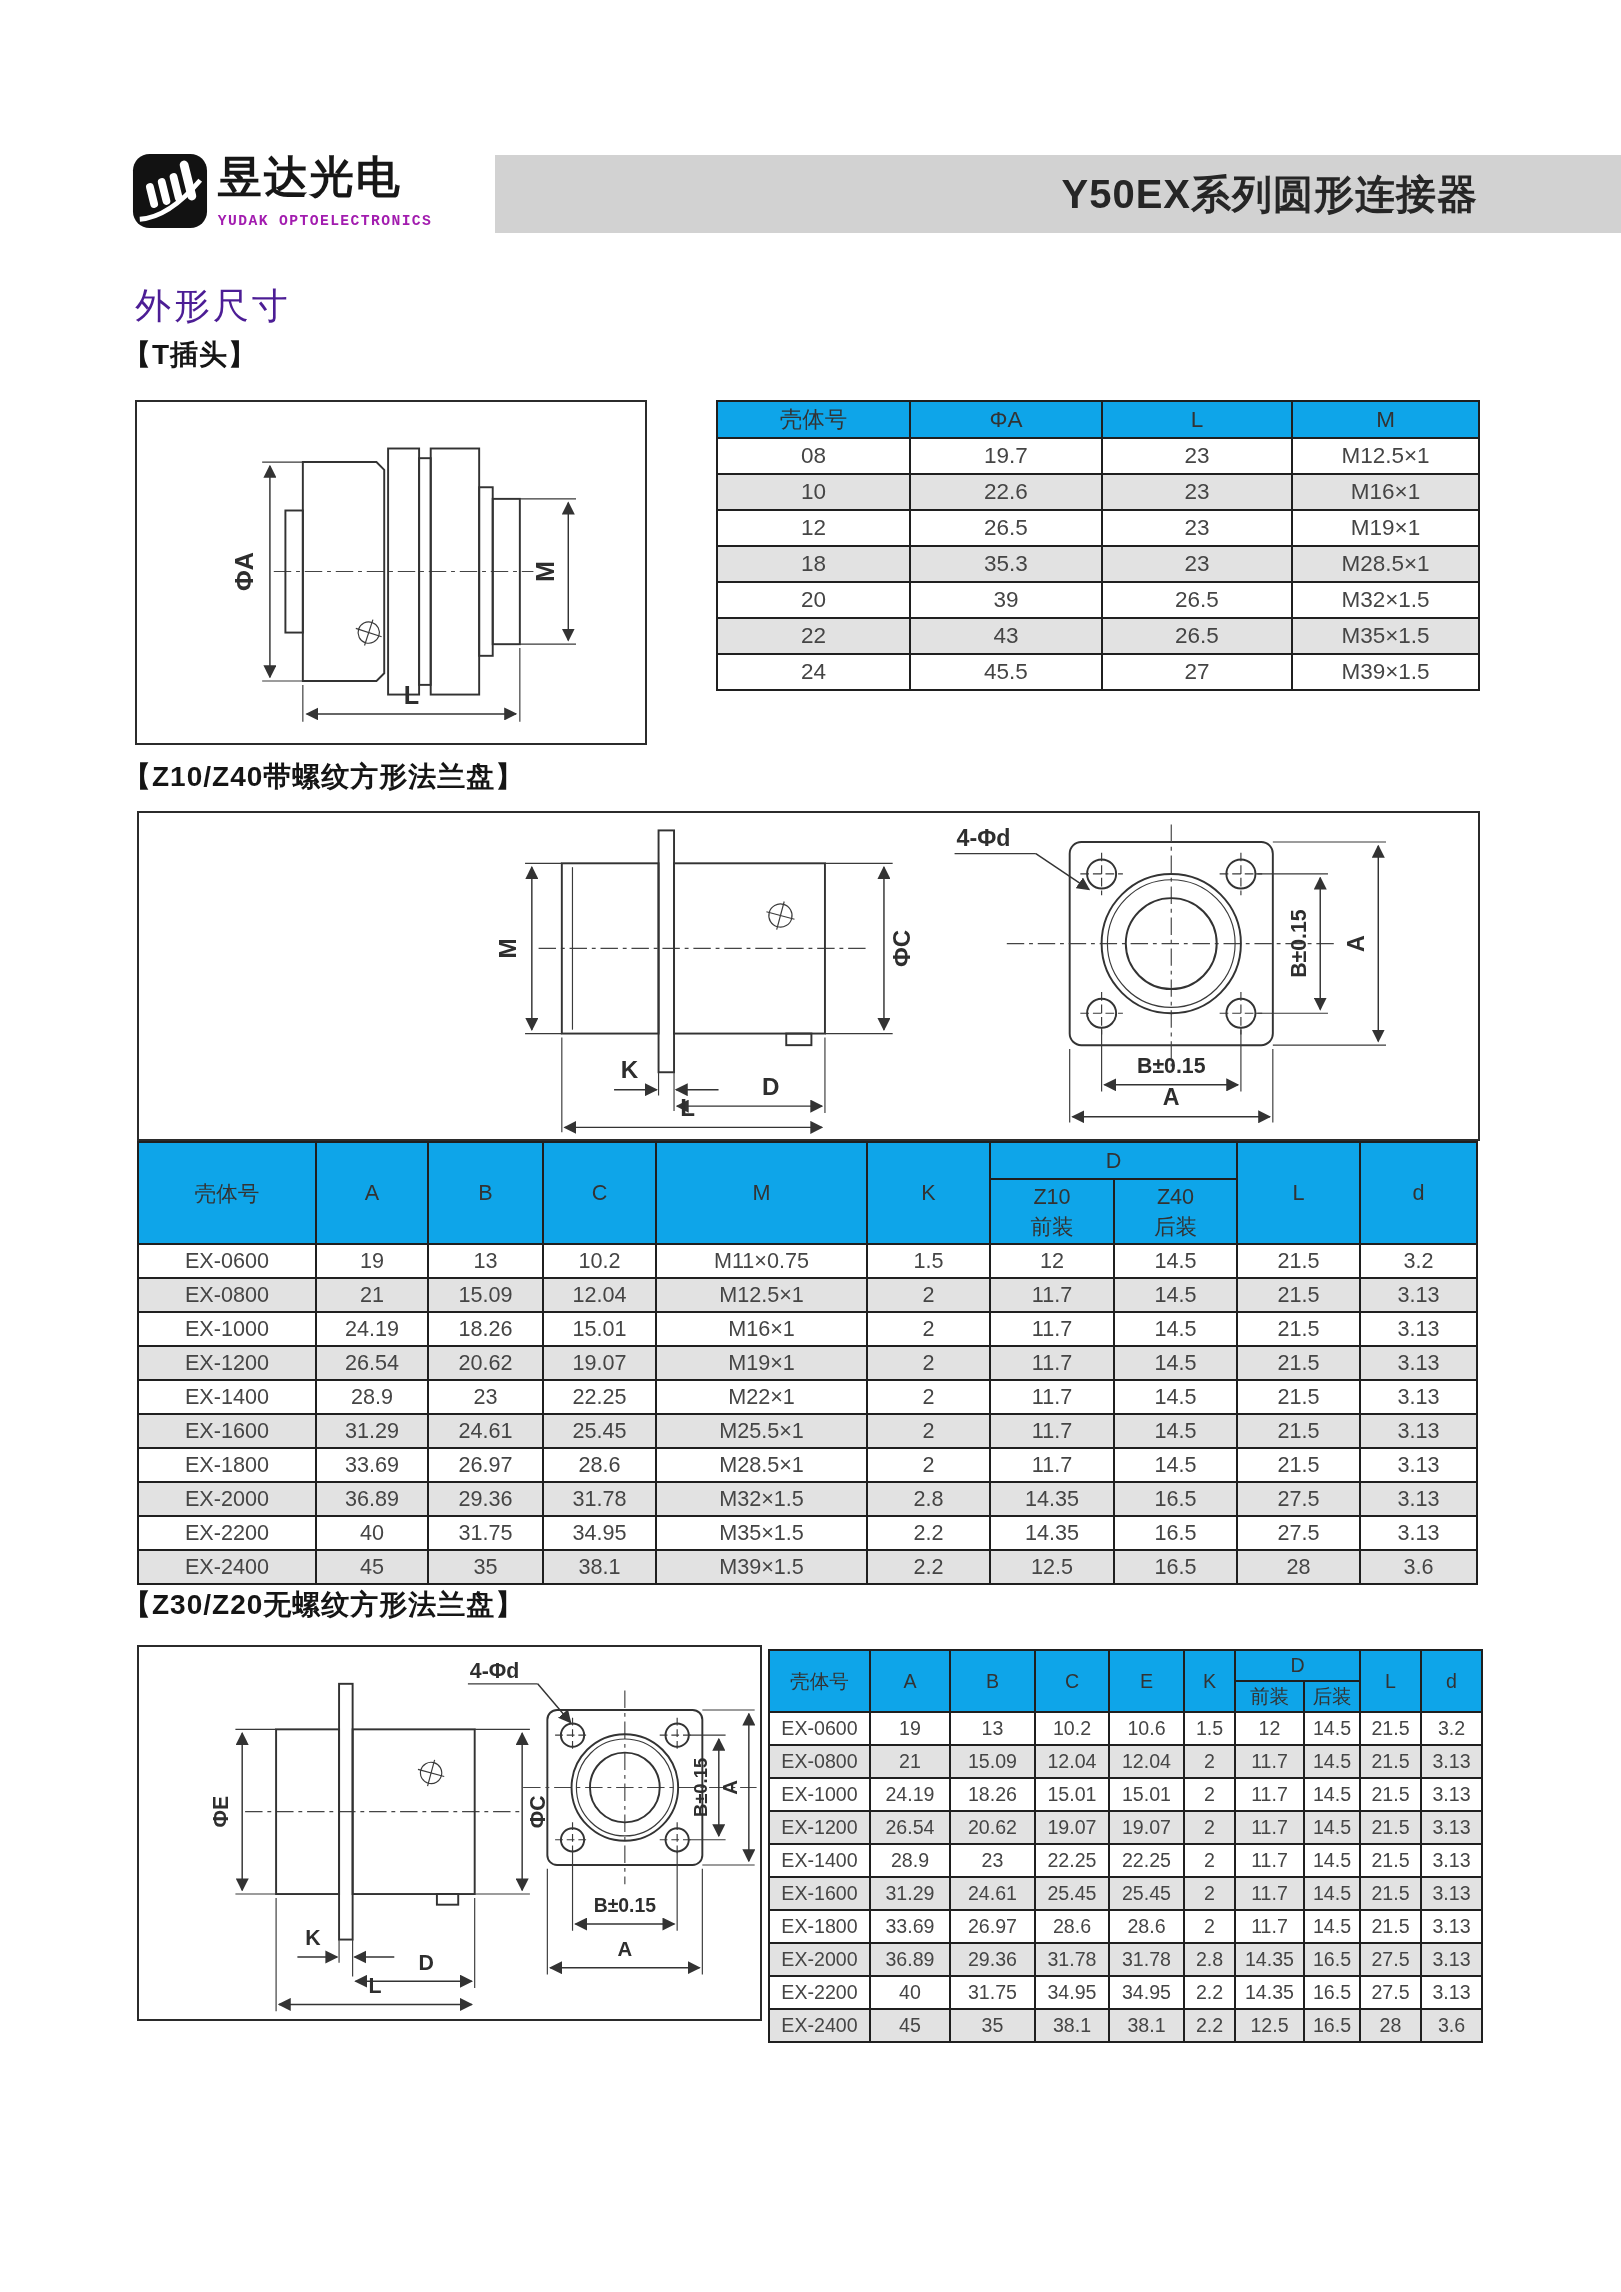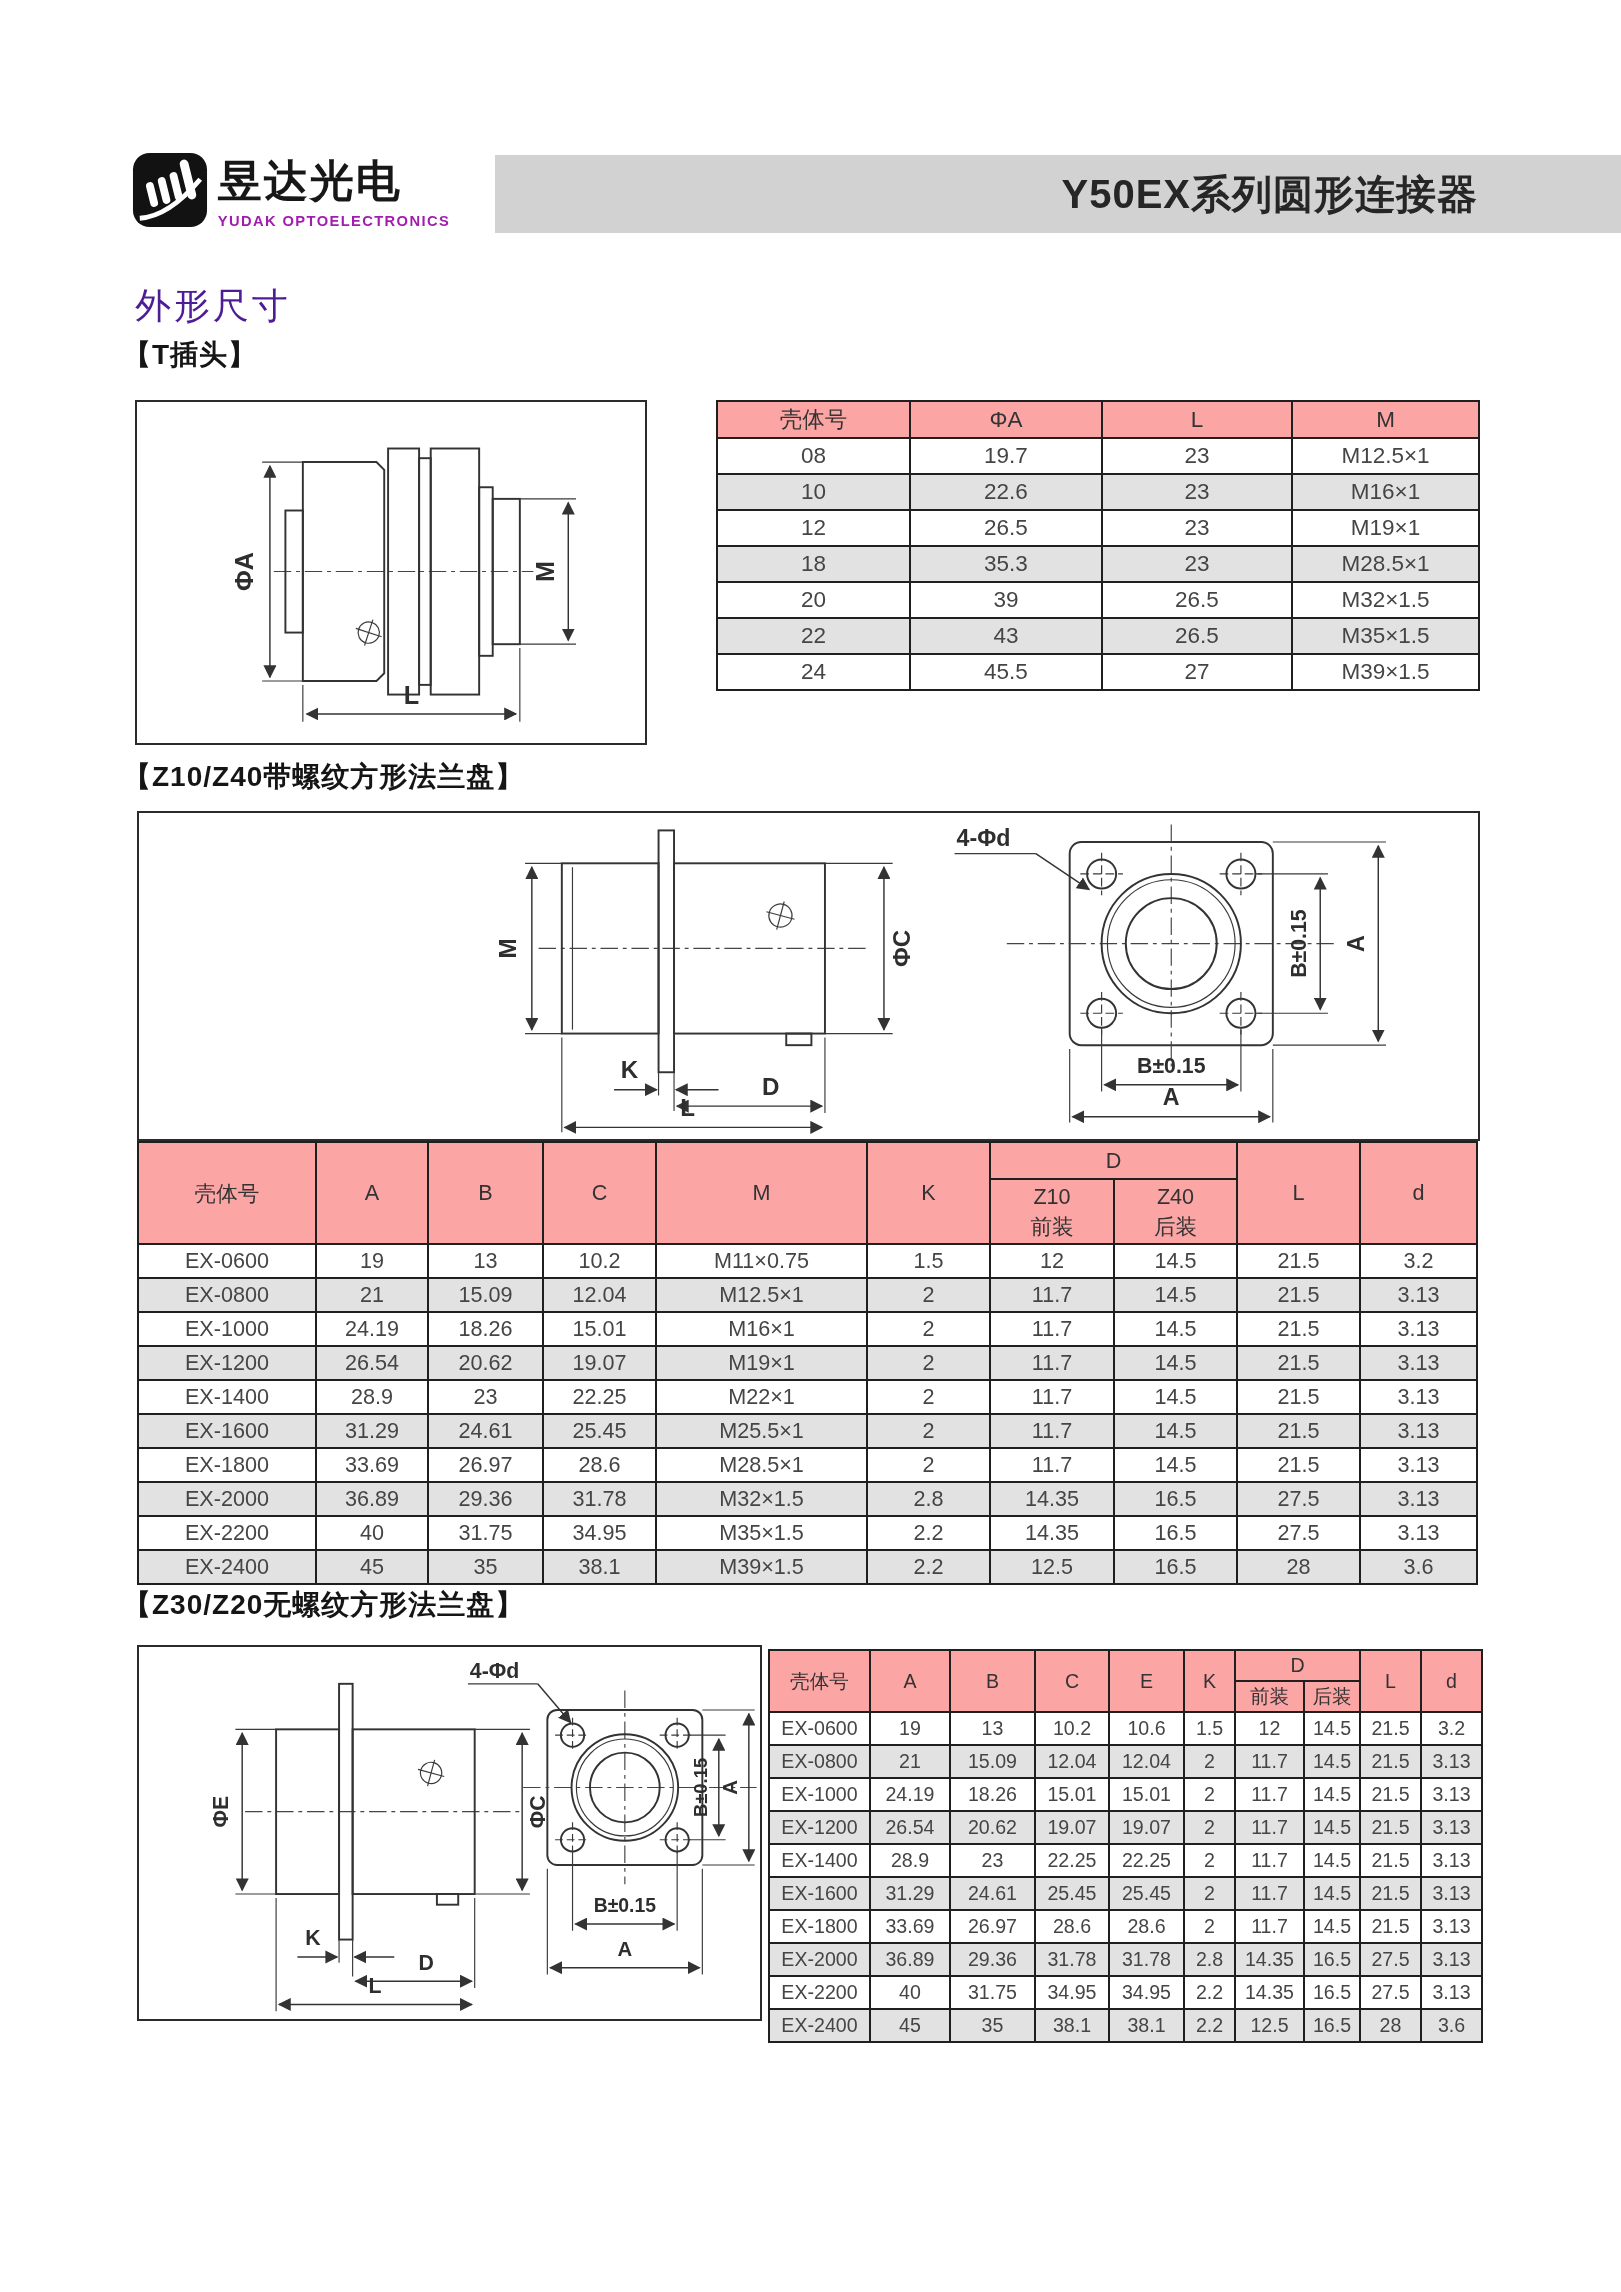--- a/index.html
+++ b/index.html
@@ -5,21 +5,21 @@
   html,body{margin:0;padding:0;}
   body{
     position:relative;
     width:1621px;height:2293px;
     background:#ffffff;
     font-family:"Liberation Sans",sans-serif;
     color:#222;
     overflow:hidden;
   }
   
-  .logo{position:absolute;left:132px;top:152px;display:flex;align-items:flex-start;}
+  .logo{position:absolute;left:132px;top:152px;display:flex;align-items:flex-end;font-family:Liberation Mono, monospace;}
   .logo-icon{width:76px;height:76px;}
   .logo-text{margin-left:9.8px;padding-top:5.9px;}
   .brand-cn{font-size:44px;font-weight:700;color:#171717;letter-spacing:2px;line-height:45px;}
   .brand-en{font-size:14.7px;font-weight:700;color:#a21caf;letter-spacing:1.4px;margin-top:10px;}
   .title-band{
     position:absolute;left:495px;top:155px;right:0;height:78px;
     background:#d2d2d2;
     display:flex;align-items:center;justify-content:flex-end;
     padding-right:143px;box-sizing:border-box;
   }
@@ -44,21 +44,21 @@
   .thin{stroke:#3a3a3a;stroke-width:1.2;fill:none;}
   .cl{stroke:#444;stroke-width:1.2;fill:none;stroke-dasharray:18 5 4 5;}
   .dim{stroke:#333;stroke-width:1.5;fill:none;}
   .ext{stroke:#3a3a3a;stroke-width:1.2;fill:none;}
   .dim-label{font-family:"Liberation Sans",sans-serif;font-weight:700;fill:#2e2e2e;}
   .arrow-fill{fill:#333;}
 
   
   table{border-collapse:collapse;table-layout:fixed;position:absolute;background:#fff;}
   th,td{border:2px solid #1f1f1f;text-align:center;vertical-align:middle;padding:0;overflow:hidden;white-space:nowrap;}
-  th{background:#fca5a5;font-weight:400;color:#333;}
+  th{background:#0ea5e9;font-weight:400;color:#333;}
   tbody tr:nth-child(odd){background:#ffffff;}
   tbody tr:nth-child(even){background:#e2e2e2;}
   td{color:#454545;}
 
   .tbl1{left:716px;top:400px;width:763px;font-size:22.5px;}
   .tbl1 th{height:35px;}
   .tbl1 td{height:34px;}
 
   .tbl2{left:137px;top:1141px;width:1341px;font-size:21.6px;}
   .tbl2 thead tr.r1 th{height:35px;}

